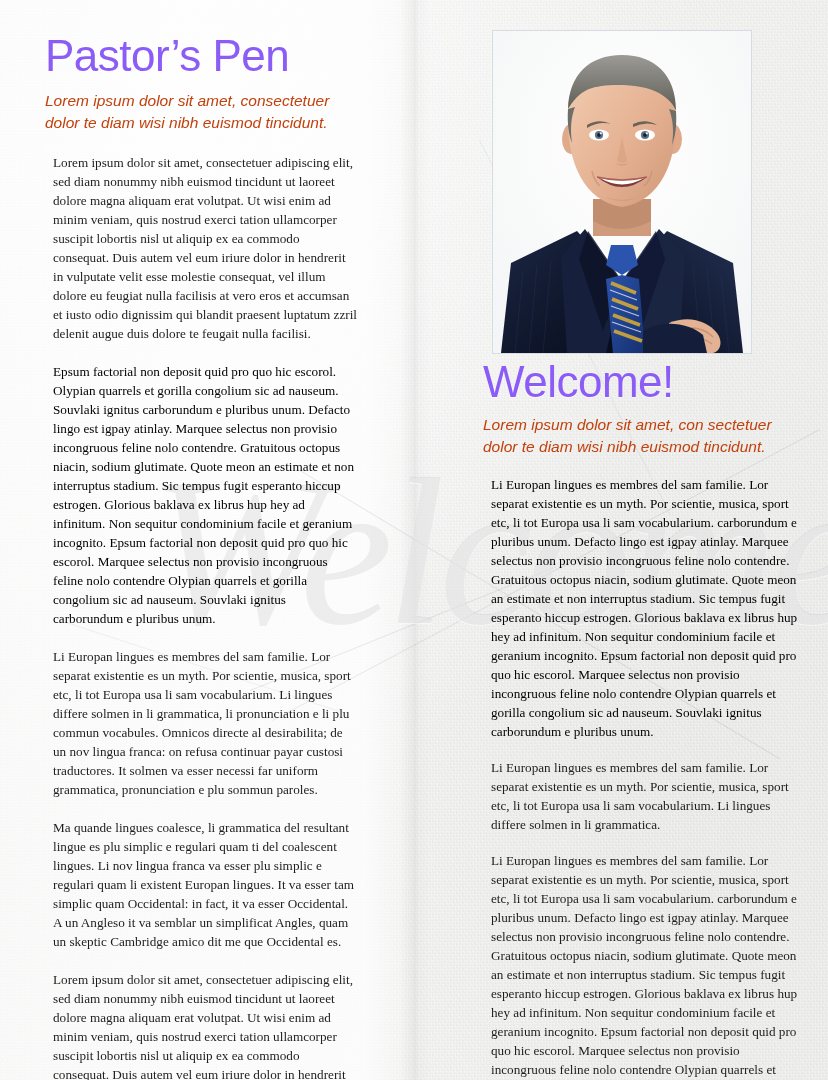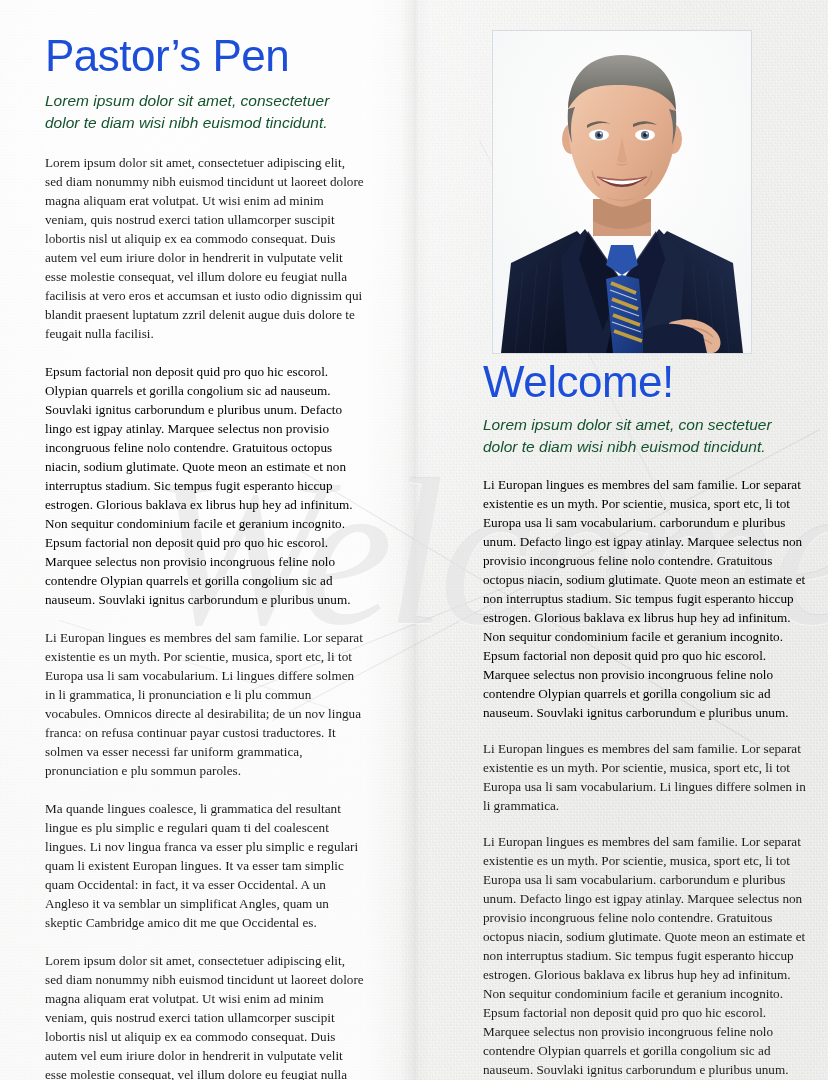--- a/index.html
+++ b/index.html
@@ -98,48 +98,48 @@
     position: absolute;
     box-sizing: border-box;
   }
   #left-col  { left: 45px;  top: 34px;  width: 320px; }
   #right-col { left: 483px; top: 360px; width: 325px; }
 
   
   .headline {
     font-family: "Liberation Sans", sans-serif;
     font-weight: 400;
-    color: #1d4ed8;
+    color: #8b5cf6;
     letter-spacing: -0.5px;
     line-height: 1.0;
     margin: 0;
     text-shadow: 0 1px 1px rgba(255,255,255,0.7);
   }
   #title-pastors-pen { font-size: 44px; }
   #title-welcome    { font-size: 44px; }
 
   .deck {
     font-family: "Liberation Sans", sans-serif;
     font-style: italic;
     font-weight: 400;
     font-size: 15.5px;
     line-height: 1.42;
-    color: #14532d;
+    color: #c2410c;
     margin: 12px 0 0 0;
   }
   #welcome-deck { margin-top: 10px; }
 
   
   .body-copy {
     font-family: "Liberation Serif", serif;
     font-size: 13.2px;
     line-height: 1.44;
     color: #1d1d1d;
     text-align: left;
-    margin: 0;
+    margin: 8px;
   }
   #left-col .body-copy  { margin-top: 19px; }
   #right-col .body-copy { margin-top: 17px; }
   #left-col .body-copy:first-of-type { margin-top: 22px; }
 
   
   .faded { color: #000000; }
 
   
   #pastor-photo {

